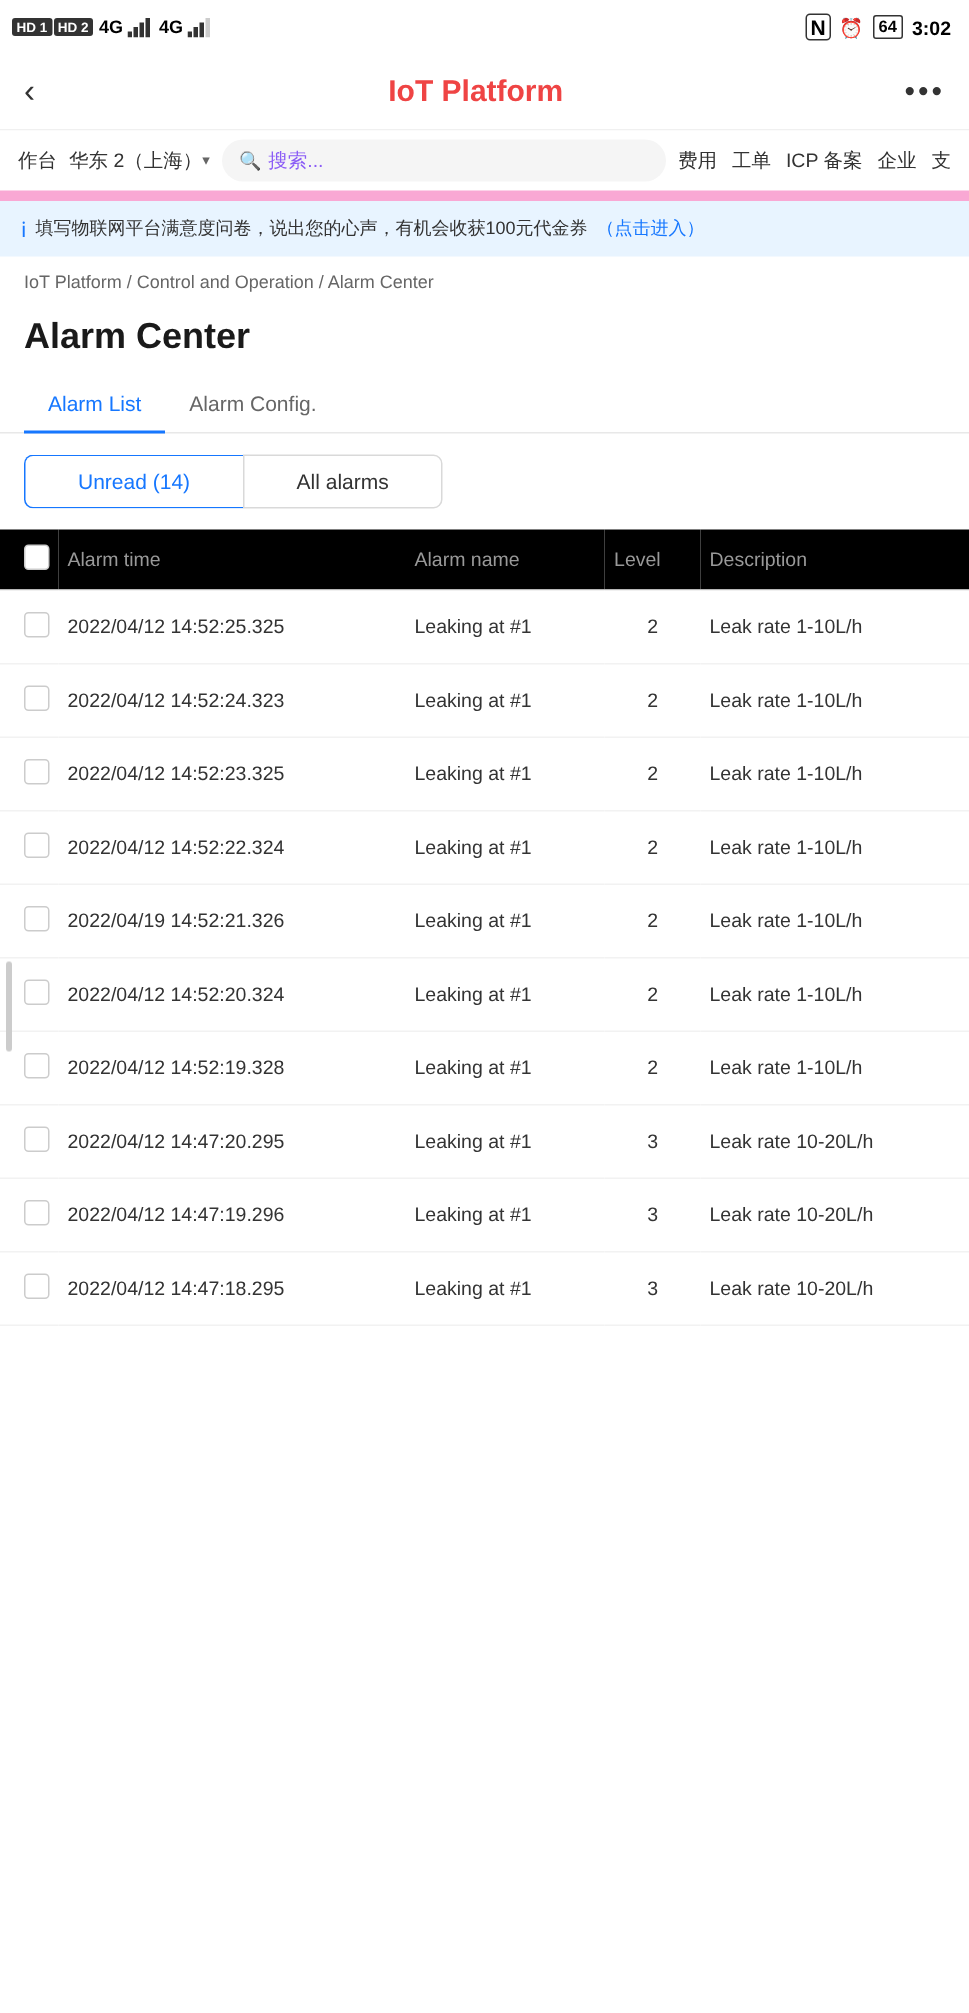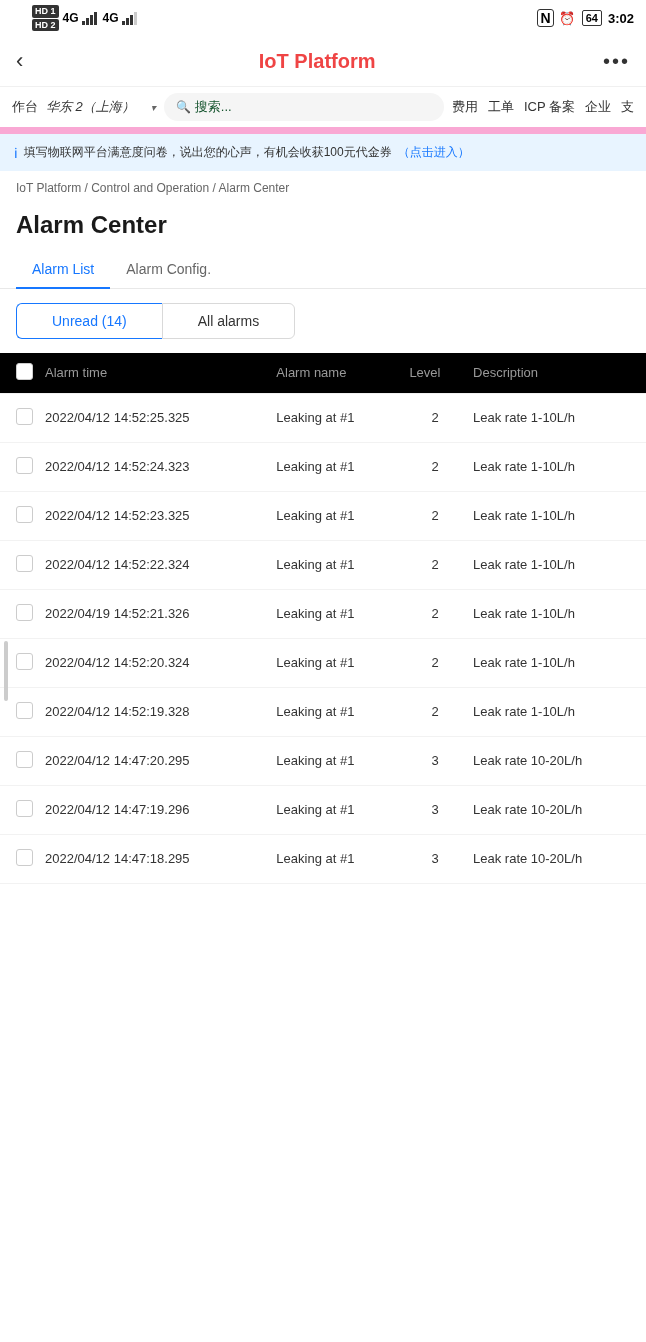--- a/index.html
+++ b/index.html
@@ -85,25 +85,24 @@
       padding: 6px 12px;
       background: #fff;
       border-bottom: 7px solid #f9a8d4;
       gap: 8px;
       font-size: 13px;
       overflow-x: auto;
     }
     .region-selector {
       display: flex;
       align-items: center;
-      gap: 16px;
+      gap: 0;
       color: #333;
       cursor: pointer;
       white-space: nowrap;
-      font-style: italic;
     }
     .chevron-down {
       font-size: 10px;
       color: #666;
     }
     .search-box {
       display: flex;
       align-items: center;
       gap: 4px;
       background: #f5f5f5;
@@ -278,21 +277,21 @@
       height: 60px;
       background: #ccc;
       border-radius: 2px;
     }
   </style>
 </head>
 <body>
 
 <div class="status-bar">
   <div class="status-left">
-    <div style="display:flex;flex-direction:column;gap:1px;margin-left:24px;">
+    <div style="display:flex;flex-direction:row;gap:1px;">
       <span class="hd-badge">HD 1</span>
       <span class="hd-badge">HD 2</span>
     </div>
     <div class="signal-icons">
       <span>4G</span>
       <svg width="18" height="14" viewBox="0 0 18 14">
         <rect x="0" y="10" width="3" height="4" fill="#333"></rect>
         <rect x="4" y="7" width="3" height="7" fill="#333"></rect>
         <rect x="8" y="4" width="3" height="10" fill="#333"></rect>
         <rect x="12" y="1" width="3" height="13" fill="#333"></rect>
@@ -323,21 +322,21 @@
 </div>
 
 <div class="secondary-nav">
   <span style="color:#333;font-size:13px;">作台</span>
   <div class="region-selector">
     <span>华东 2（上海）</span>
     <span class="chevron-down">▾</span>
   </div>
   <div class="search-box">
     <span>🔍</span>
-    <span style="color:#14532d;font-size:13px;">搜索...</span>
+    <span style="color:#8b5cf6;font-size:13px;">搜索...</span>
   </div>
   <div class="nav-links">
     <span>费用</span>
     <span>工单</span>
     <span>ICP 备案</span>
     <span>企业</span>
     <span>支</span>
   </div>
 </div>
 

